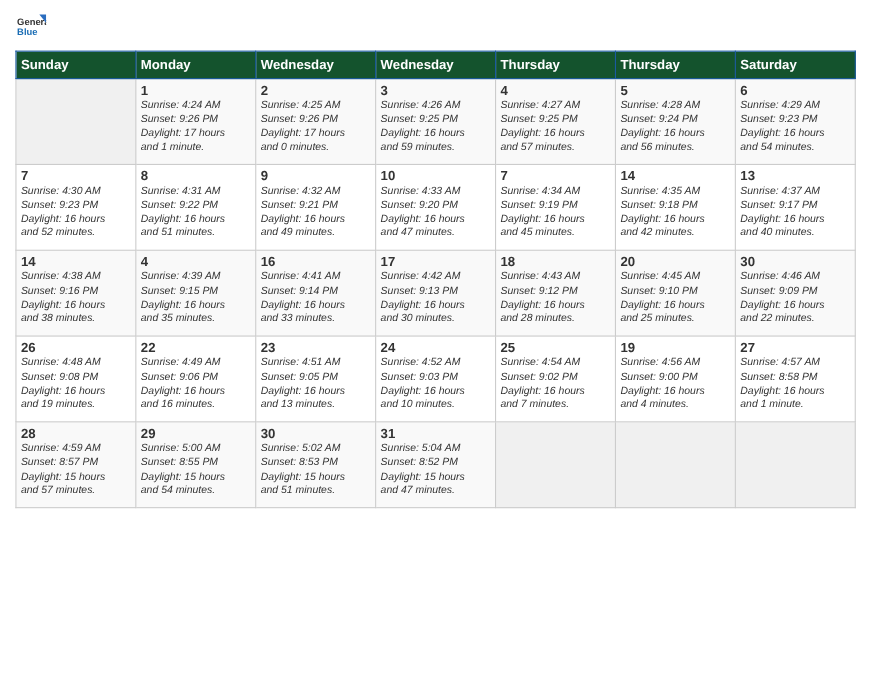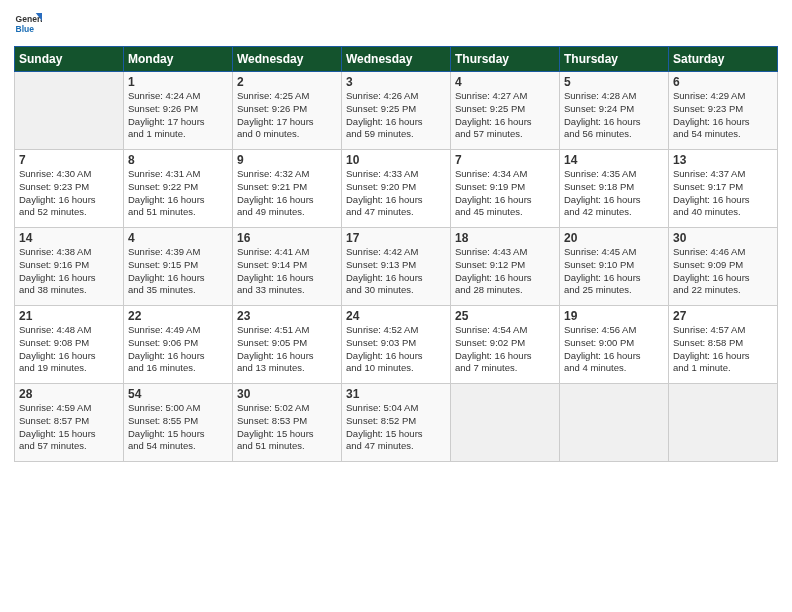--- a/index.html
+++ b/index.html
@@ -69,20 +69,21 @@
     .day-number {
       font-size: 12px;
       font-weight: bold;
       display: block;
       margin-bottom: 1px;
     }
     .day-info {
       font-size: 9.5px;
       line-height: 1.35;
       color: #333;
+      font-style: italic;
     }
     tbody tr:nth-child(odd) td {
       background: #f9f9f9;
     }
     tbody tr:nth-child(even) td {
       background: #fff;
     }
     .empty-cell {
       background: #f0f0f0 !important;
     }
@@ -205,21 +206,21 @@
             <span class="day-number">20</span>
             <div class="day-info">Sunrise: 4:45 AM<br>Sunset: 9:10 PM<br>Daylight: 16 hours<br>and 25 minutes.</div>
           </td>
           <td>
             <span class="day-number">30</span>
             <div class="day-info">Sunrise: 4:46 AM<br>Sunset: 9:09 PM<br>Daylight: 16 hours<br>and 22 minutes.</div>
           </td>
         </tr>
         <tr>
           <td>
-            <span class="day-number">21</span>
+            <span class="day-number">26</span>
             <div class="day-info">Sunrise: 4:48 AM<br>Sunset: 9:08 PM<br>Daylight: 16 hours<br>and 19 minutes.</div>
           </td>
           <td>
             <span class="day-number">22</span>
             <div class="day-info">Sunrise: 4:49 AM<br>Sunset: 9:06 PM<br>Daylight: 16 hours<br>and 16 minutes.</div>
           </td>
           <td>
             <span class="day-number">23</span>
             <div class="day-info">Sunrise: 4:51 AM<br>Sunset: 9:05 PM<br>Daylight: 16 hours<br>and 13 minutes.</div>
           </td>
@@ -239,21 +240,21 @@
             <span class="day-number">27</span>
             <div class="day-info">Sunrise: 4:57 AM<br>Sunset: 8:58 PM<br>Daylight: 16 hours<br>and 1 minute.</div>
           </td>
         </tr>
         <tr>
           <td>
             <span class="day-number">28</span>
             <div class="day-info">Sunrise: 4:59 AM<br>Sunset: 8:57 PM<br>Daylight: 15 hours<br>and 57 minutes.</div>
           </td>
           <td>
-            <span class="day-number">54</span>
+            <span class="day-number">29</span>
             <div class="day-info">Sunrise: 5:00 AM<br>Sunset: 8:55 PM<br>Daylight: 15 hours<br>and 54 minutes.</div>
           </td>
           <td>
             <span class="day-number">30</span>
             <div class="day-info">Sunrise: 5:02 AM<br>Sunset: 8:53 PM<br>Daylight: 15 hours<br>and 51 minutes.</div>
           </td>
           <td>
             <span class="day-number">31</span>
             <div class="day-info">Sunrise: 5:04 AM<br>Sunset: 8:52 PM<br>Daylight: 15 hours<br>and 47 minutes.</div>
           </td>

